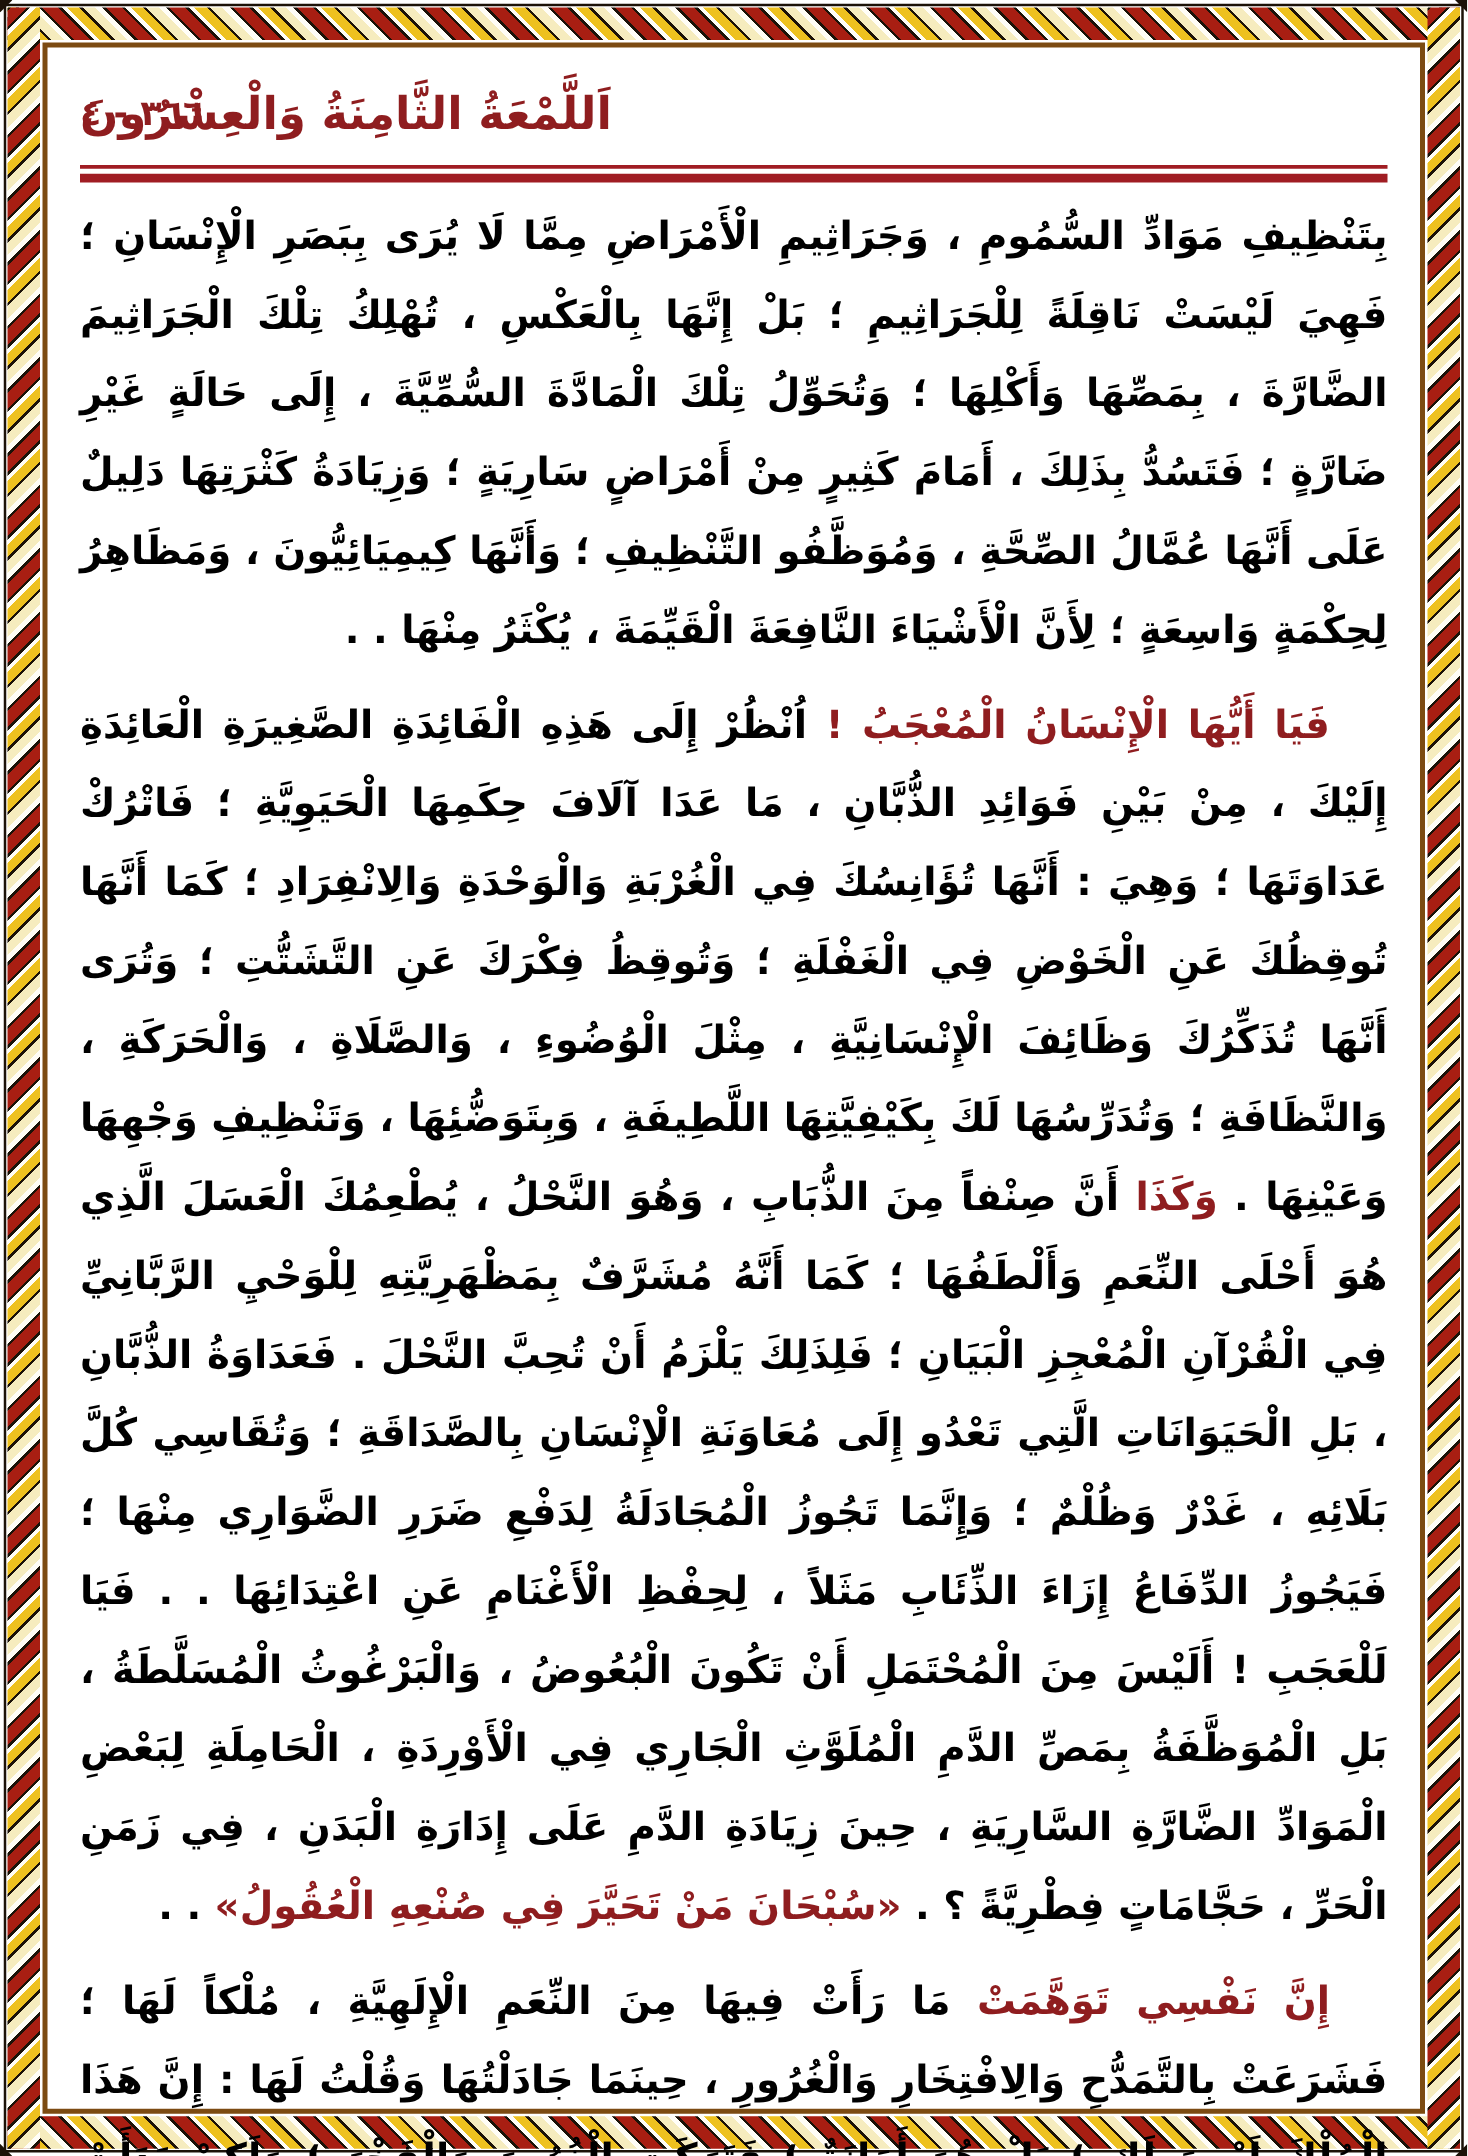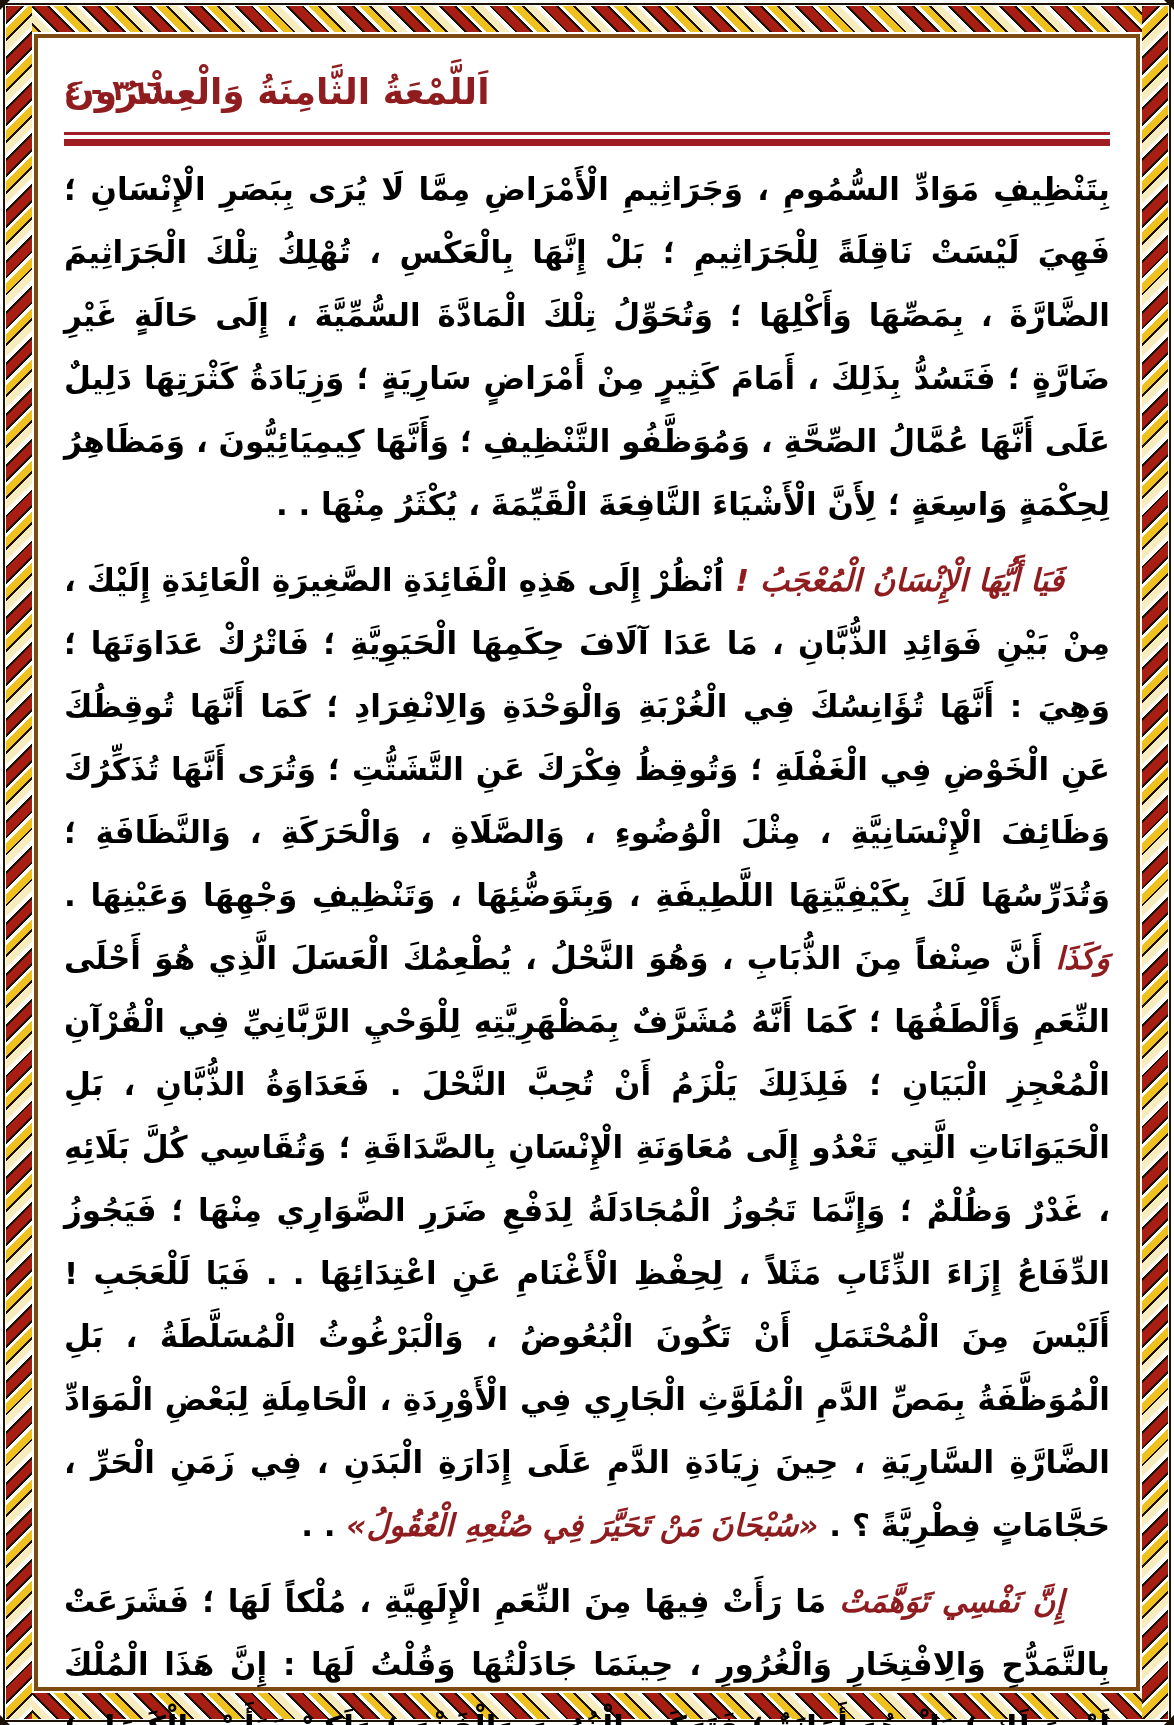--- a/index.html
+++ b/index.html
@@ -106,21 +106,21 @@
     direction:rtl;
     text-align:justify;
     color:var(--txt);
     font-size:31px;
     font-weight:bold;
     line-height:63px;
   }
   .body-text p{margin:0;}
   .body-text p + p{margin-top:13px;}
   .para.indent{text-indent:46px;}
-  .seg.red{color:var(--accent);font-style:italic;}
+  .seg.red{color:var(--accent);}
 </style>
 </head>
 <body>
 
 <div class="frame-outer"></div>
 <div class="edge edge-h edge-top"></div>
 <div class="edge edge-h edge-bottom"></div>
 <div class="edge edge-v edge-left"></div>
 <div class="edge edge-v edge-right"></div>
 <div class="frame-inner"></div>

